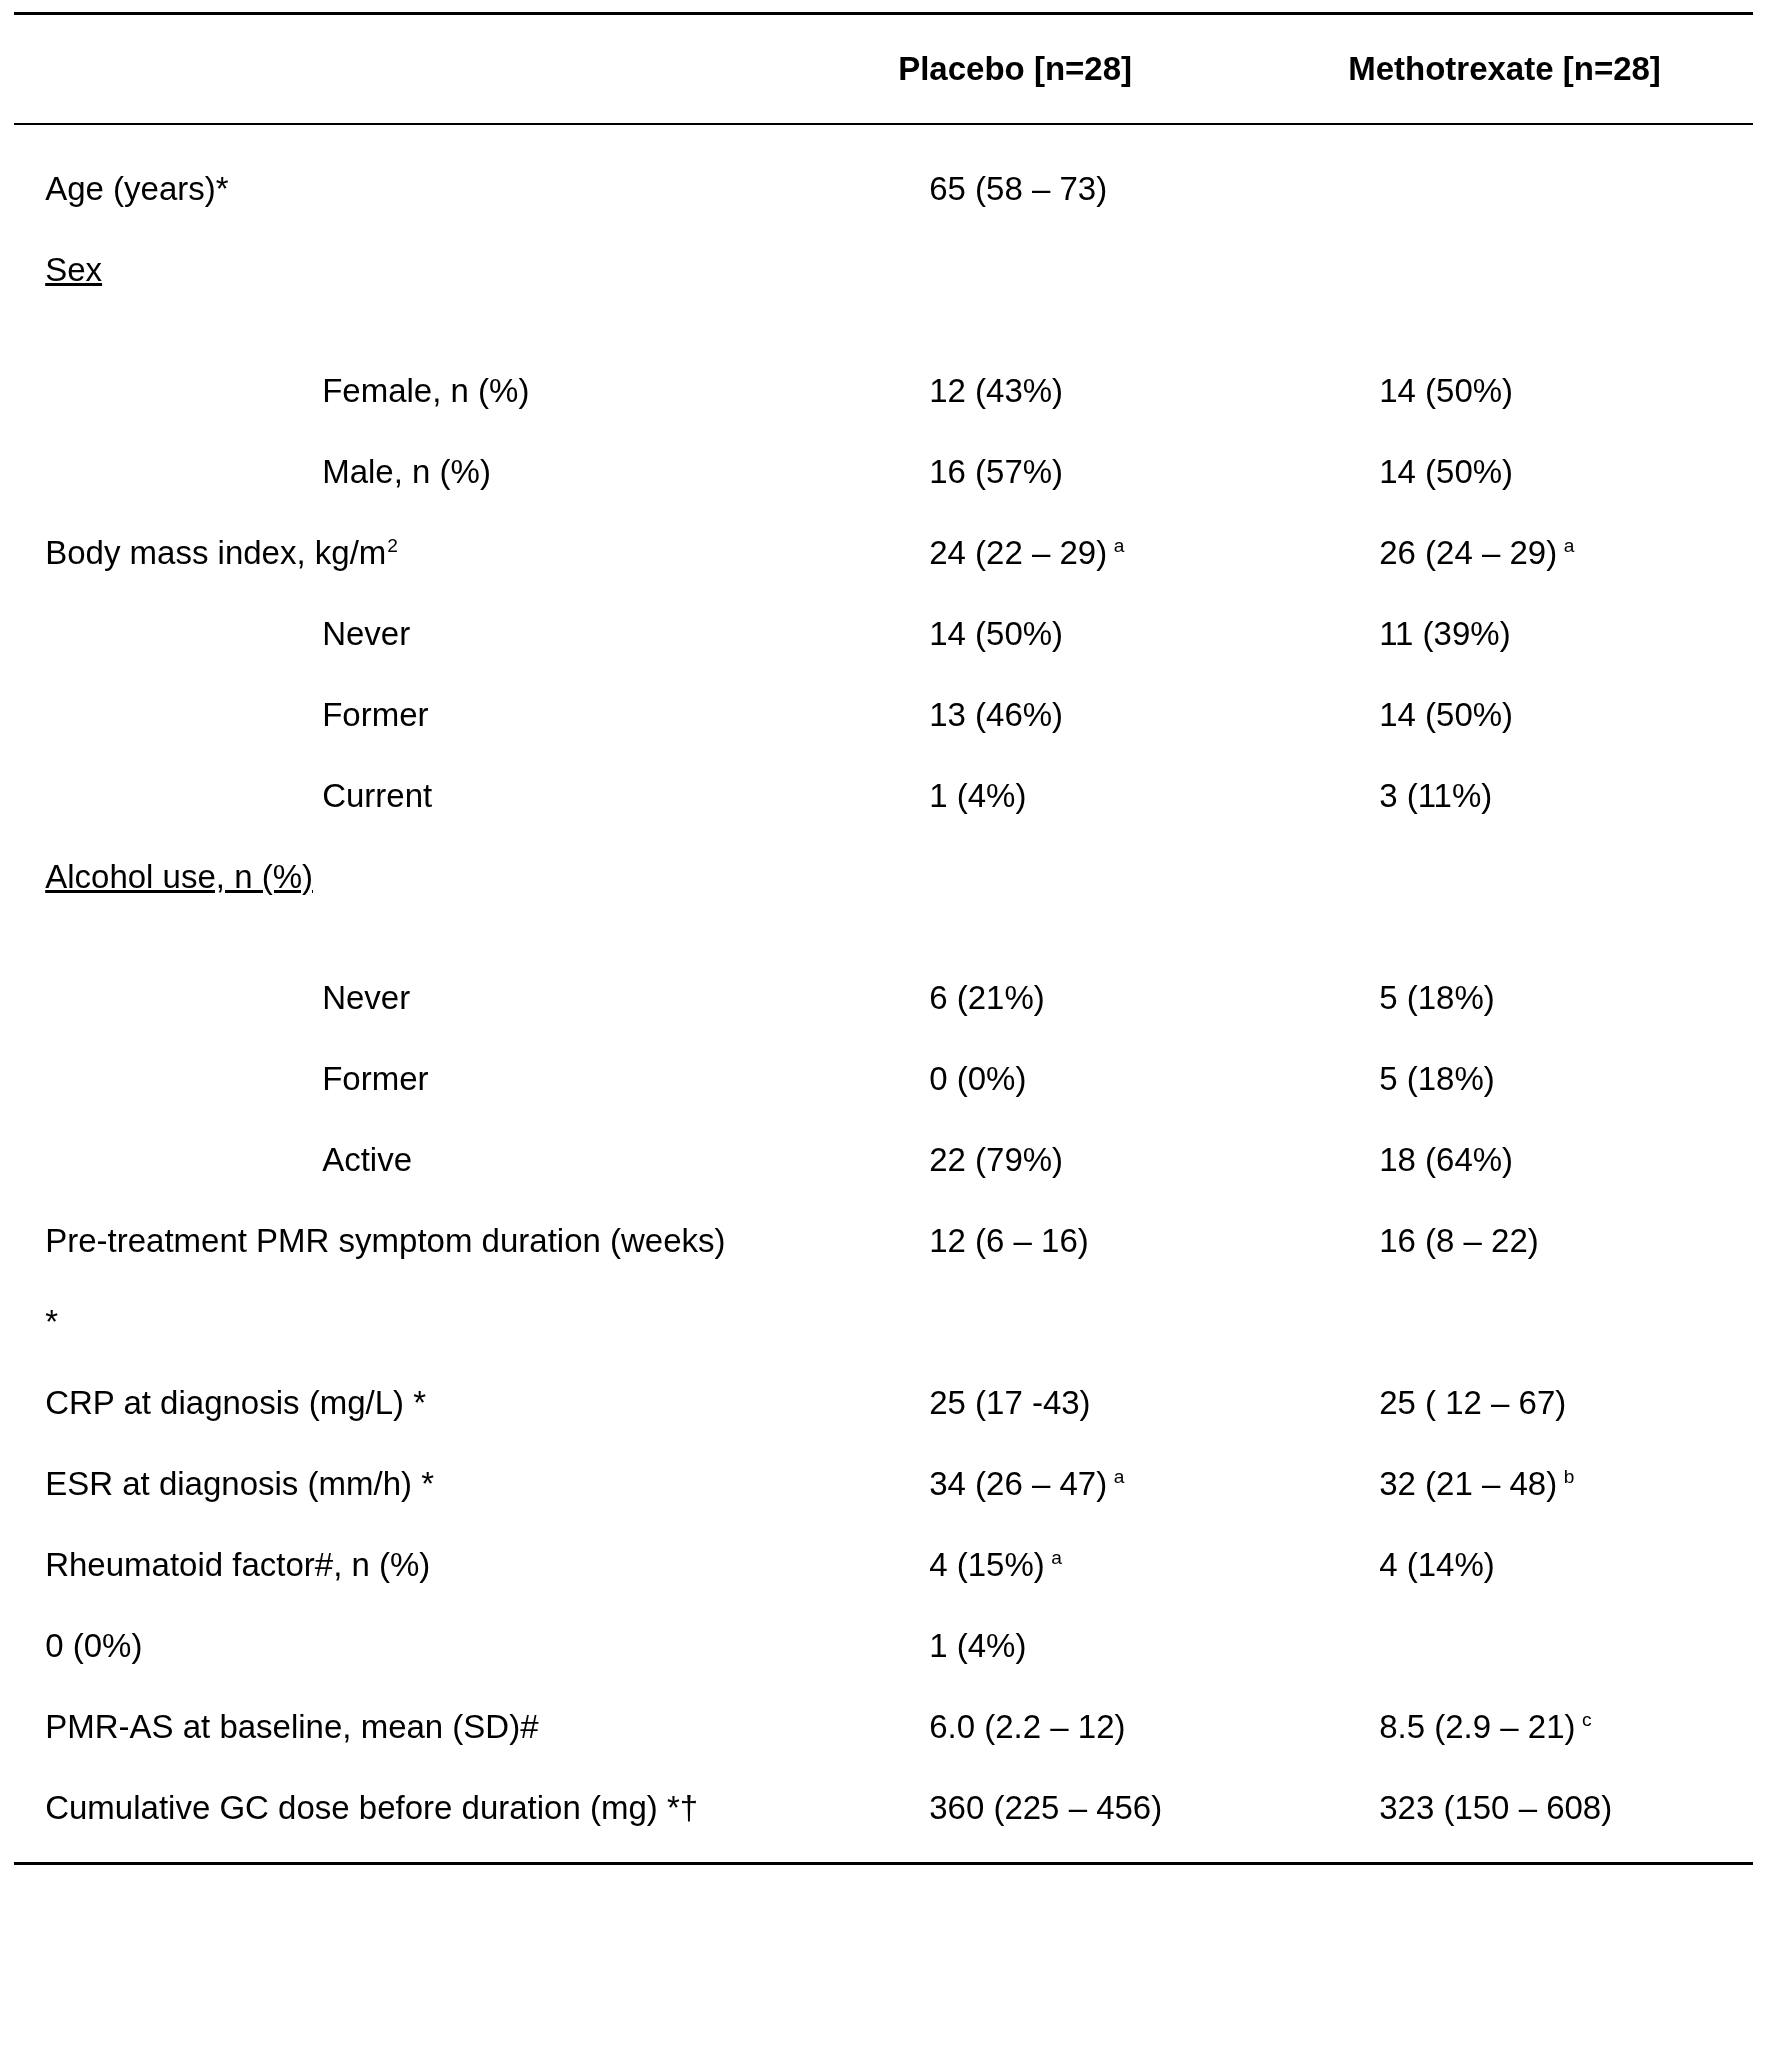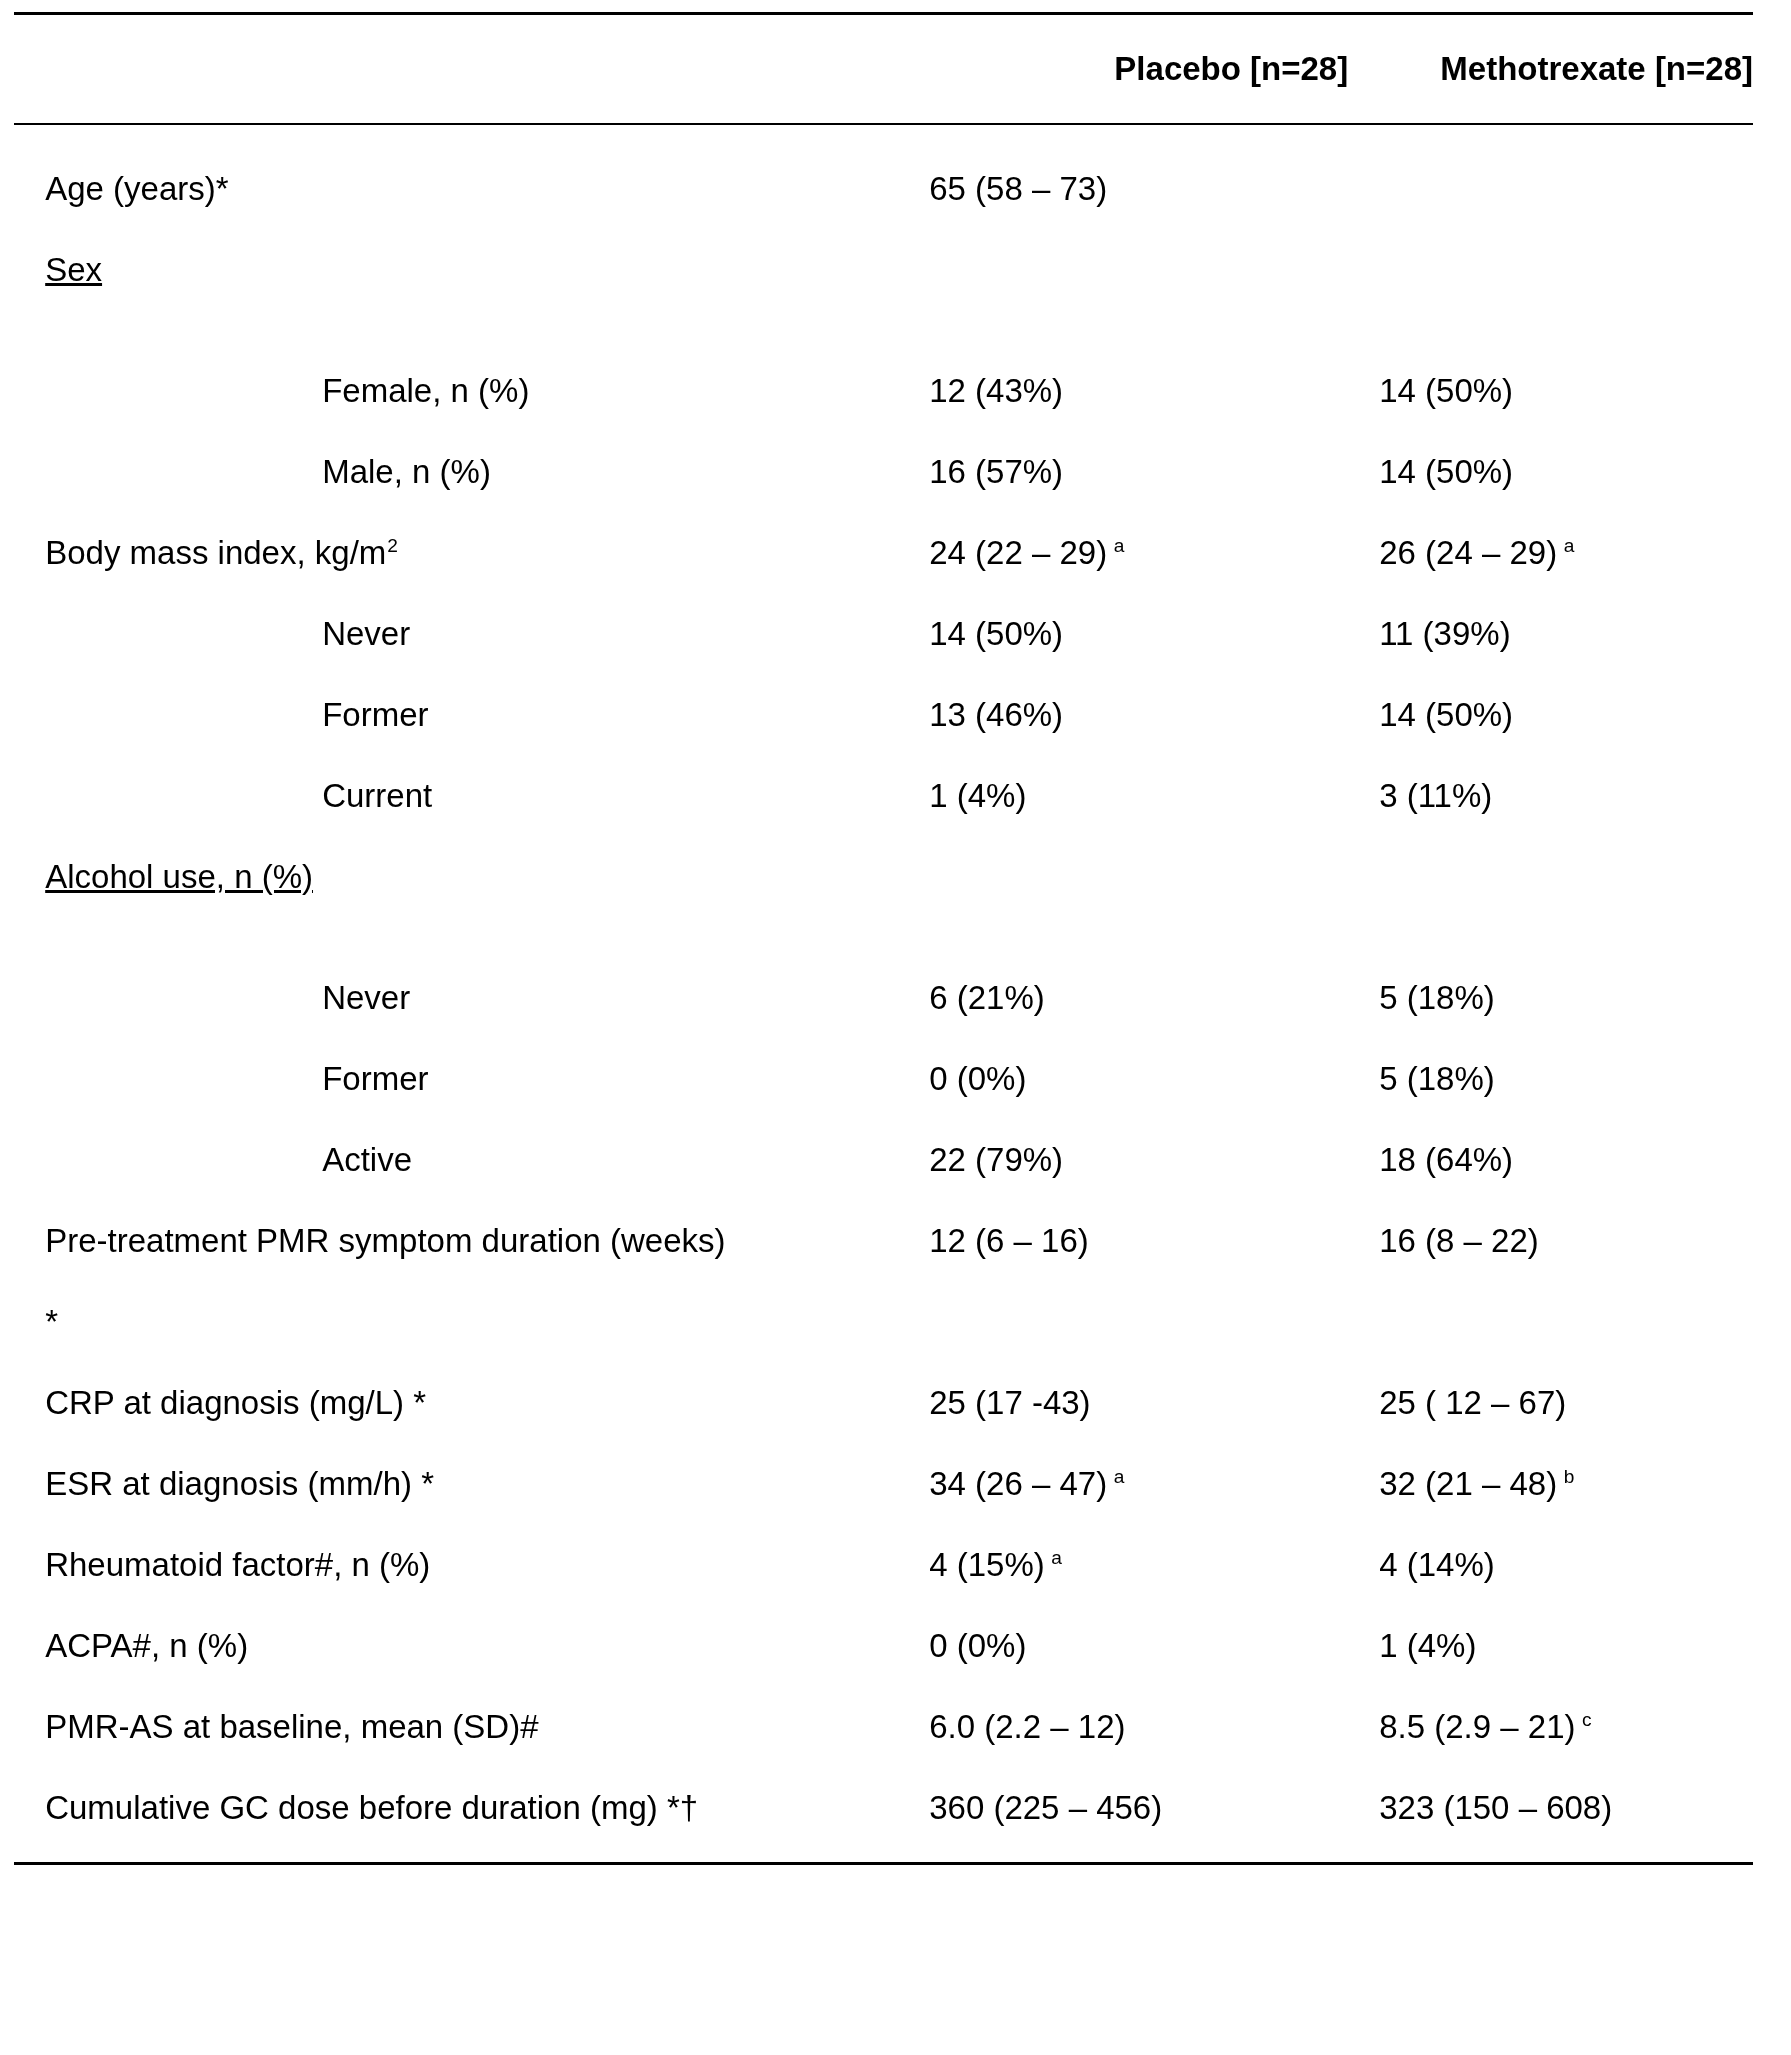--- a/index.html
+++ b/index.html
@@ -22,21 +22,20 @@
     display: grid;
     grid-template-columns: 884px 450px 1fr;
     padding-left: 31px;
     font-size: 33px;
     line-height: 81px;
     align-items: start;
   }
   .header-row {
     padding: 13.3px 0;
     font-weight: 700;
-    text-align: right;
   }
   #rows { padding: 23px 0 14.2px 0; }
   .row.group { margin-bottom: 40px; text-decoration: underline; }
   .row.indent .label-cell { padding-left: 277px; }
   .cell { white-space: pre-line; }
   .cell sup {
     font-size: 0.58em;
     line-height: 0;
     vertical-align: super;
   }
@@ -132,21 +131,20 @@
         <div class="cell label-cell"><span>ESR at diagnosis (mm/h) *</span></div>
         <div class="cell value-cell"><span>34 (26 – 47)</span><sup>a</sup></div>
         <div class="cell value-cell"><span>32 (21 – 48)</span><sup>b</sup></div>
       </div>
       <div class="row">
         <div class="cell label-cell"><span>Rheumatoid factor#, n (%)</span></div>
         <div class="cell value-cell"><span>4 (15%)</span><sup>a</sup></div>
         <div class="cell value-cell"><span>4 (14%)</span></div>
       </div>
       <div class="row">
-        <div class="cell label-cell"><span>ACPA#, n (%)</span></div>
         <div class="cell value-cell"><span>0 (0%)</span></div>
         <div class="cell value-cell"><span>1 (4%)</span></div>
       </div>
       <div class="row">
         <div class="cell label-cell"><span>PMR-AS at baseline, mean (SD)#</span></div>
         <div class="cell value-cell"><span>6.0 (2.2 – 12)</span></div>
         <div class="cell value-cell"><span>8.5 (2.9 – 21)</span><sup>c</sup></div>
       </div>
       <div class="row">
         <div class="cell label-cell"><span>Cumulative GC dose before duration (mg) *†</span></div>

